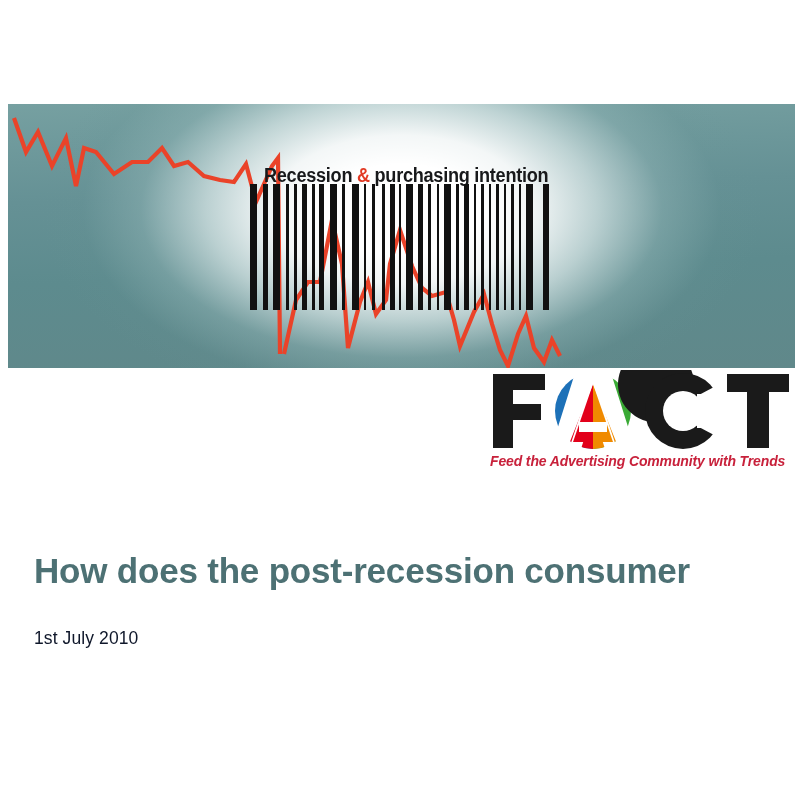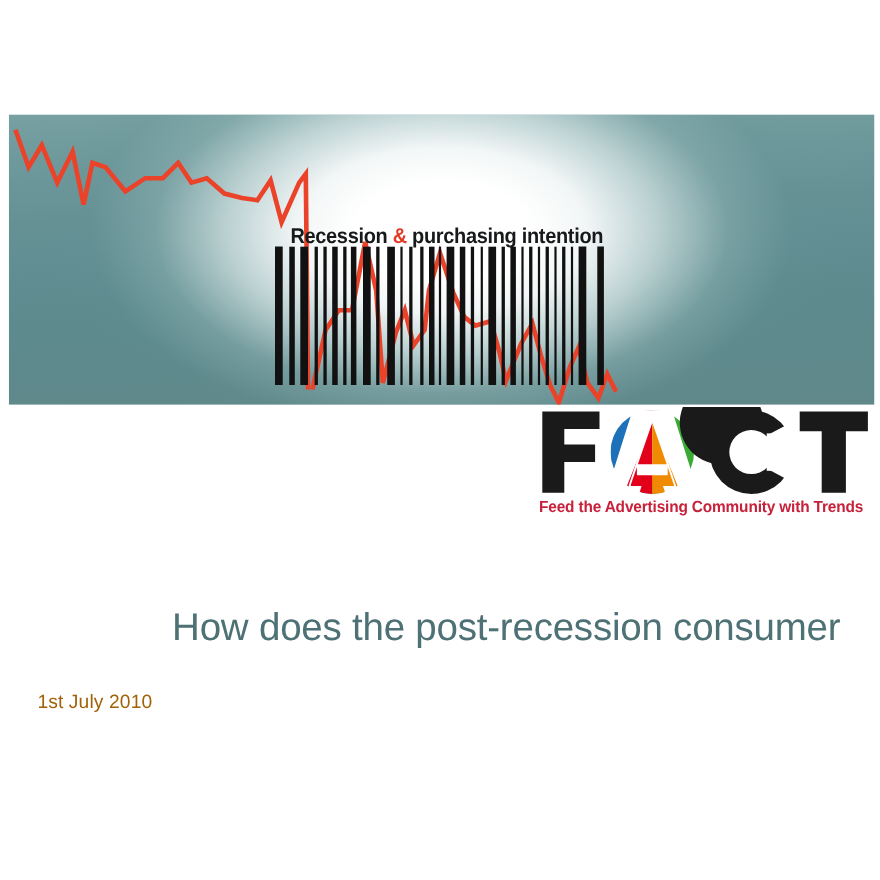--- a/index.html
+++ b/index.html
@@ -43,21 +43,20 @@
     height: 100%;
   }
 
   
   #barcode-graphic {
     position: absolute;
     left: 238px;
     top: 56px;
     width: 316px;
     height: 150px;
-    margin-top: 40px;
   }
   #barcode-label-row {
     position: relative;
     height: 30px;
     display: flex;
     align-items: center;
     padding-left: 18px;
   }
   #barcode-label {
     font-family: "Liberation Sans Narrow", "Liberation Sans", sans-serif;
@@ -78,20 +77,21 @@
     height: 126px;
   }
 
   
   #fact-logo {
     position: absolute;
     left: 487px;
     top: 370px;
     width: 308px;
     height: 108px;
+    font-style: italic;
   }
   #fact-wordmark-svg {
     position: absolute;
     left: 0;
     top: 0;
     width: 308px;
     height: 82px;
   }
   #fact-tagline {
     position: absolute;
@@ -110,33 +110,32 @@
   }
 
   
   #slide-title {
     position: absolute;
     left: 34px;
     top: 524px;
     width: 730px;
     font-size: 35px;
     line-height: 48px;
-    font-weight: normal;
+    font-weight: bold;
     color: #4d7174;
     letter-spacing: -0.2px;
-    text-align: right;
   }
   #slide-title .title-line { display: block; }
   #slide-date {
     position: absolute;
     left: 34px;
     top: 628px;
     font-size: 17.5px;
     font-weight: normal;
-    color: #a16207;
+    color: #0f172a;
     letter-spacing: 0.1px;
   }
 </style>
 </head>
 <body>
 
 <div id="hero-banner">
   <div id="hero-bg"></div>
 
   <svg id="hero-line-svg" viewBox="0 0 787 264" preserveAspectRatio="none">

